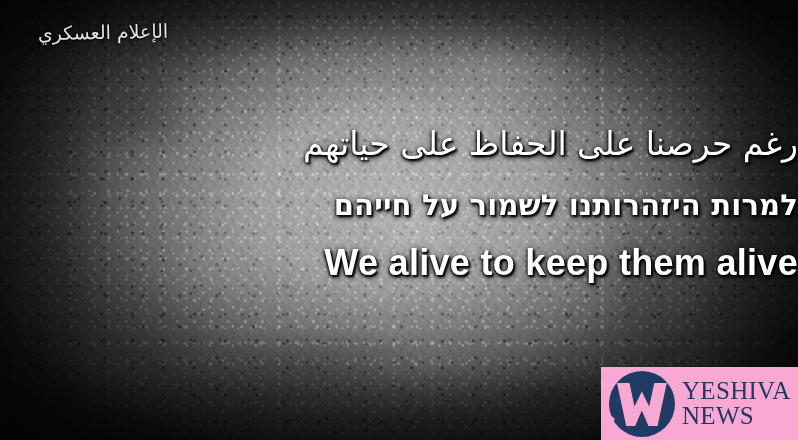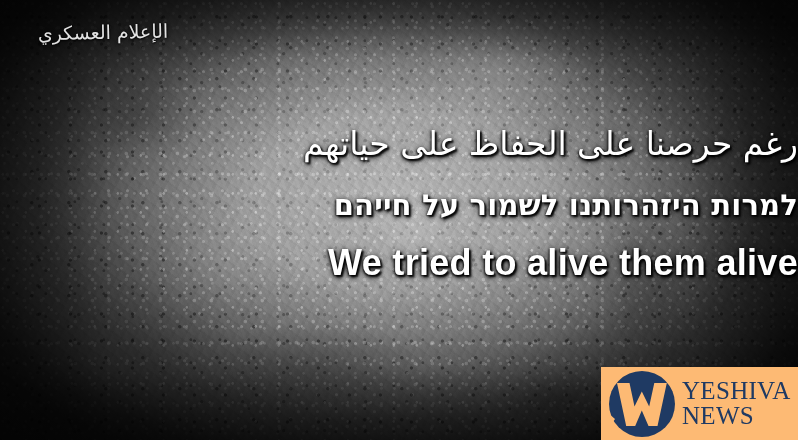--- a/index.html
+++ b/index.html
@@ -142,21 +142,21 @@
     letter-spacing: 0.3px;
   }
 
   
   #yw-logo {
     position: absolute;
     left: 601px;
     top: 367px;
     width: 197px;
     height: 73px;
-    background: #fdba74;
+    background: #f9a8d4;
     display: flex;
     align-items: center;
     overflow: hidden;
   }
   #yw-mark {
     width: 72px;
     height: 69px;
     flex: 0 0 72px;
     margin-left: 5px;
     display: block;
@@ -184,21 +184,21 @@
   <div class="bg-noise-a"></div>
   <div class="bg-noise-b"></div>
   <div class="bg-blotch"></div>
   <div class="bg-vignette"></div>
 
   <div id="watermark">الإعلام العسكري</div>
 
   <div id="subtitles">
     <div class="sub-line" id="line-arabic">رغم حرصنا على الحفاظ على حياتهم</div>
     <div class="sub-line" id="line-hebrew">למרות היזהרותנו לשמור על חייהם</div>
-    <div class="sub-line" id="line-english">We tried to alive them alive</div>
+    <div class="sub-line" id="line-english">We alive to keep them alive</div>
   </div>
 
   <div id="yw-logo">
     <svg id="yw-mark" viewBox="0 0 72 69">
       <defs>
         <mask id="wcut">
           <rect x="0" y="0" width="72" height="69" fill="#fff"></rect>
 
           <path d="M11 14 L23.5 14 L28.5 37.5 L35.8 22.5 L43.2 37.5 L48.3 14 L60.8 14 L51.5 57 L42.5 57 L35.8 41.5 L29.2 57 L20.2 57 Z" fill="#000"></path>
 

